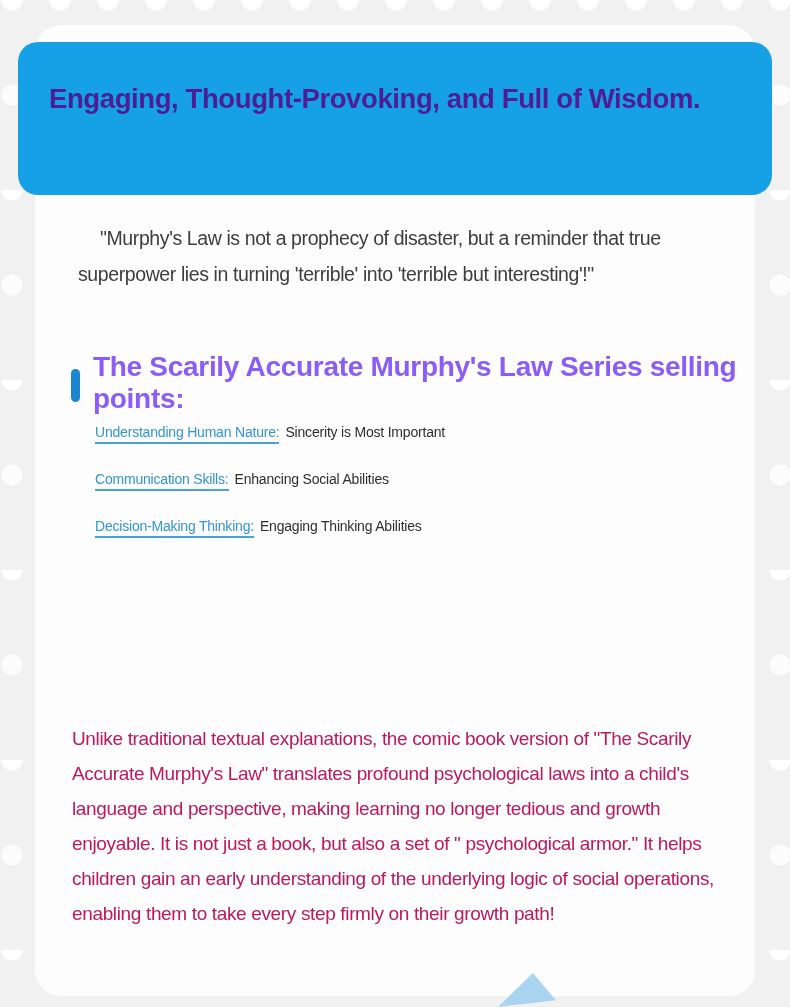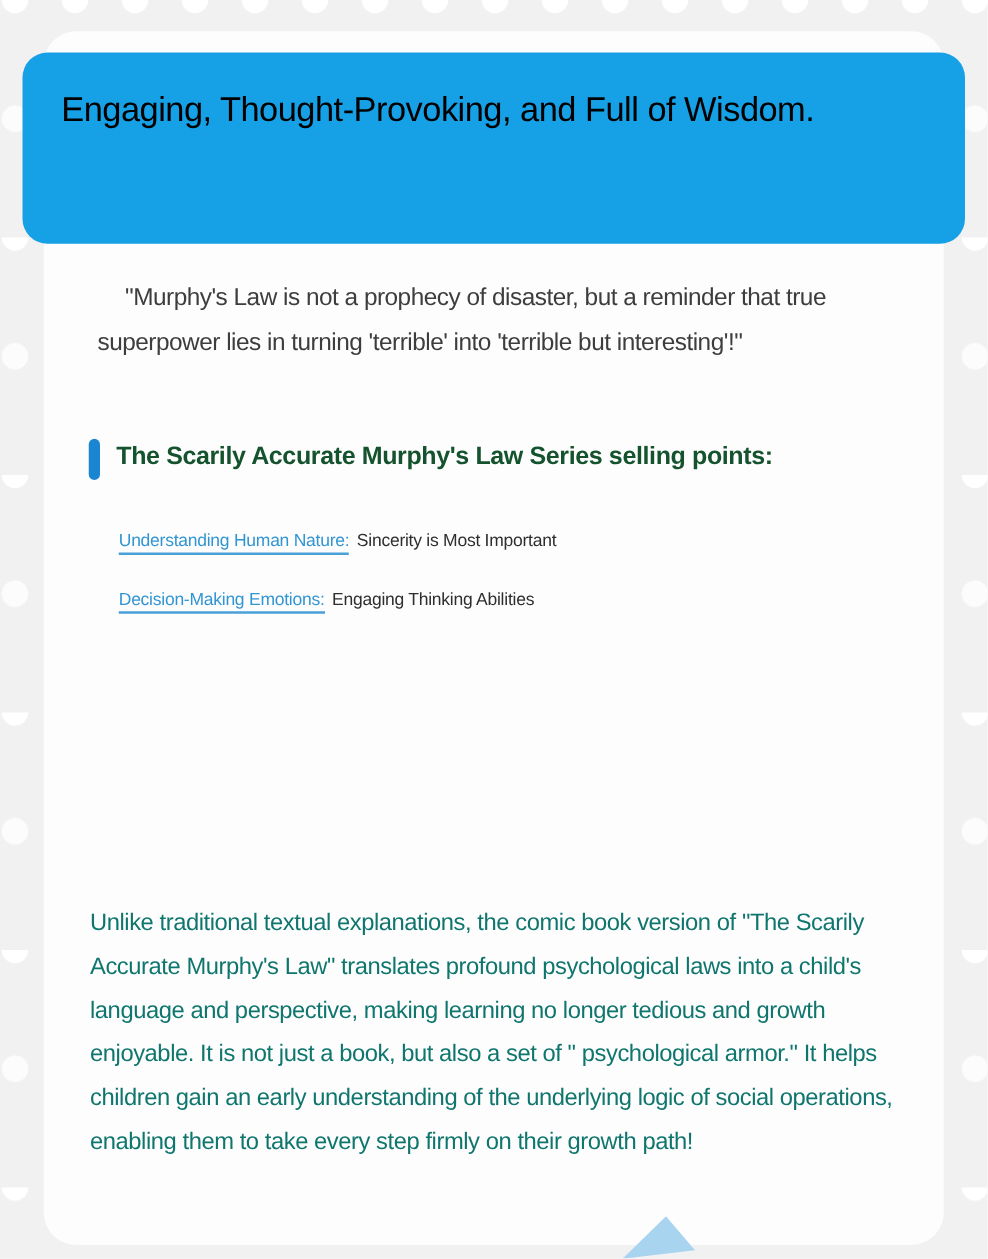--- a/index.html
+++ b/index.html
@@ -14,56 +14,56 @@
   .card{
     position:absolute;left:35px;top:25px;width:720px;height:971px;
     background:#fdfdfd;border-radius:26px;
   }
   .hero{
     position:absolute;left:18px;top:42px;width:754px;height:153px;
     background:#16a0e6;border-radius:20px;box-sizing:border-box;
     padding:20px 30px 0 31px;color:#ffffff;z-index:3;
   }
   .hero-title{
-    margin:10px 0 11px 0;font-size:27.5px;font-weight:400;letter-spacing:-0.4px;
-    color:#000000;
+    margin:21px 0 11px 0;font-size:27.5px;font-weight:700;letter-spacing:-0.4px;
+    color:#4c1d95;
   }
   .hero-sub{
     margin:0;font-size:20px;font-weight:600;line-height:1.57;letter-spacing:-0.3px;
     width:690px;color:#ffffff;
   }
   .quote{
     position:absolute;left:78px;top:221px;width:648px;z-index:2;
     font-size:19.5px;line-height:1.84;letter-spacing:-0.4px;color:#3d3d3d;
     text-indent:22px;margin:0;
   }
   .section-heading{
     position:absolute;left:71px;top:351px;display:flex;align-items:center;z-index:2;
   }
   .heading-bar{
     width:9px;height:33px;border-radius:5px;background:#1a85d1;flex:none;
   }
   .heading-text{
-    margin:0 0 4px 13px;font-size:20px;font-weight:700;letter-spacing:-0.3px;color:#14532d;
+    margin:0 0 4px 13px;font-size:28px;font-weight:700;letter-spacing:-0.3px;color:#8b5cf6;
   }
   .points{
     position:absolute;left:95px;top:420px;width:625px;z-index:2;
   }
   .point{
     margin-bottom:22px;font-size:14px;line-height:25px;letter-spacing:-0.2px;
     white-space:nowrap;
   }
   .point-label{
     color:#3195d3;border-bottom:2px solid #4aa0d8;padding-bottom:2px;
     cursor:pointer;
   }
   .point-desc{color:#2e2e2e;margin-left:6px;}
   .body-par{
     position:absolute;left:72px;top:722px;width:650px;z-index:2;
-    font-size:19px;line-height:1.84;letter-spacing:-0.35px;color:#0f766e;margin:0;
+    font-size:19px;line-height:1.84;letter-spacing:-0.35px;color:#be185d;margin:0;
   }
   .triangle{
     position:absolute;left:498px;top:973px;width:58px;height:34px;z-index:4;
     background:#a9d4ef;
     clip-path:polygon(60% 0, 0 100%, 100% 80%);
   }
 </style>
 </head>
 <body>
 
@@ -78,19 +78,22 @@
 <div class="section-heading">
   <span class="heading-bar"></span>
   <h2 class="heading-text">The Scarily Accurate Murphy's Law Series selling points:</h2>
 </div>
 
 <div class="points">
   <div class="point">
     <span class="point-label">Understanding Human Nature:</span><span class="point-desc">Sincerity is Most Important</span>
   </div>
   <div class="point">
-    <span class="point-label">Decision-Making Emotions:</span><span class="point-desc">Engaging Thinking Abilities</span>
+    <span class="point-label">Communication Skills:</span><span class="point-desc">Enhancing Social Abilities</span>
+  </div>
+  <div class="point">
+    <span class="point-label">Decision-Making Thinking:</span><span class="point-desc">Engaging Thinking Abilities</span>
   </div>
 </div>
 
 <p class="body-par">Unlike traditional textual explanations, the comic book version of "The Scarily Accurate Murphy's Law" translates profound psychological laws into a child's language and perspective, making learning no longer tedious and growth enjoyable. It is not just a book, but also a set of " psychological armor." It helps children gain an early understanding of the underlying logic of social operations, enabling them to take every step firmly on their growth path!</p>
 
 <div class="triangle"></div>
 
 </body></html>

